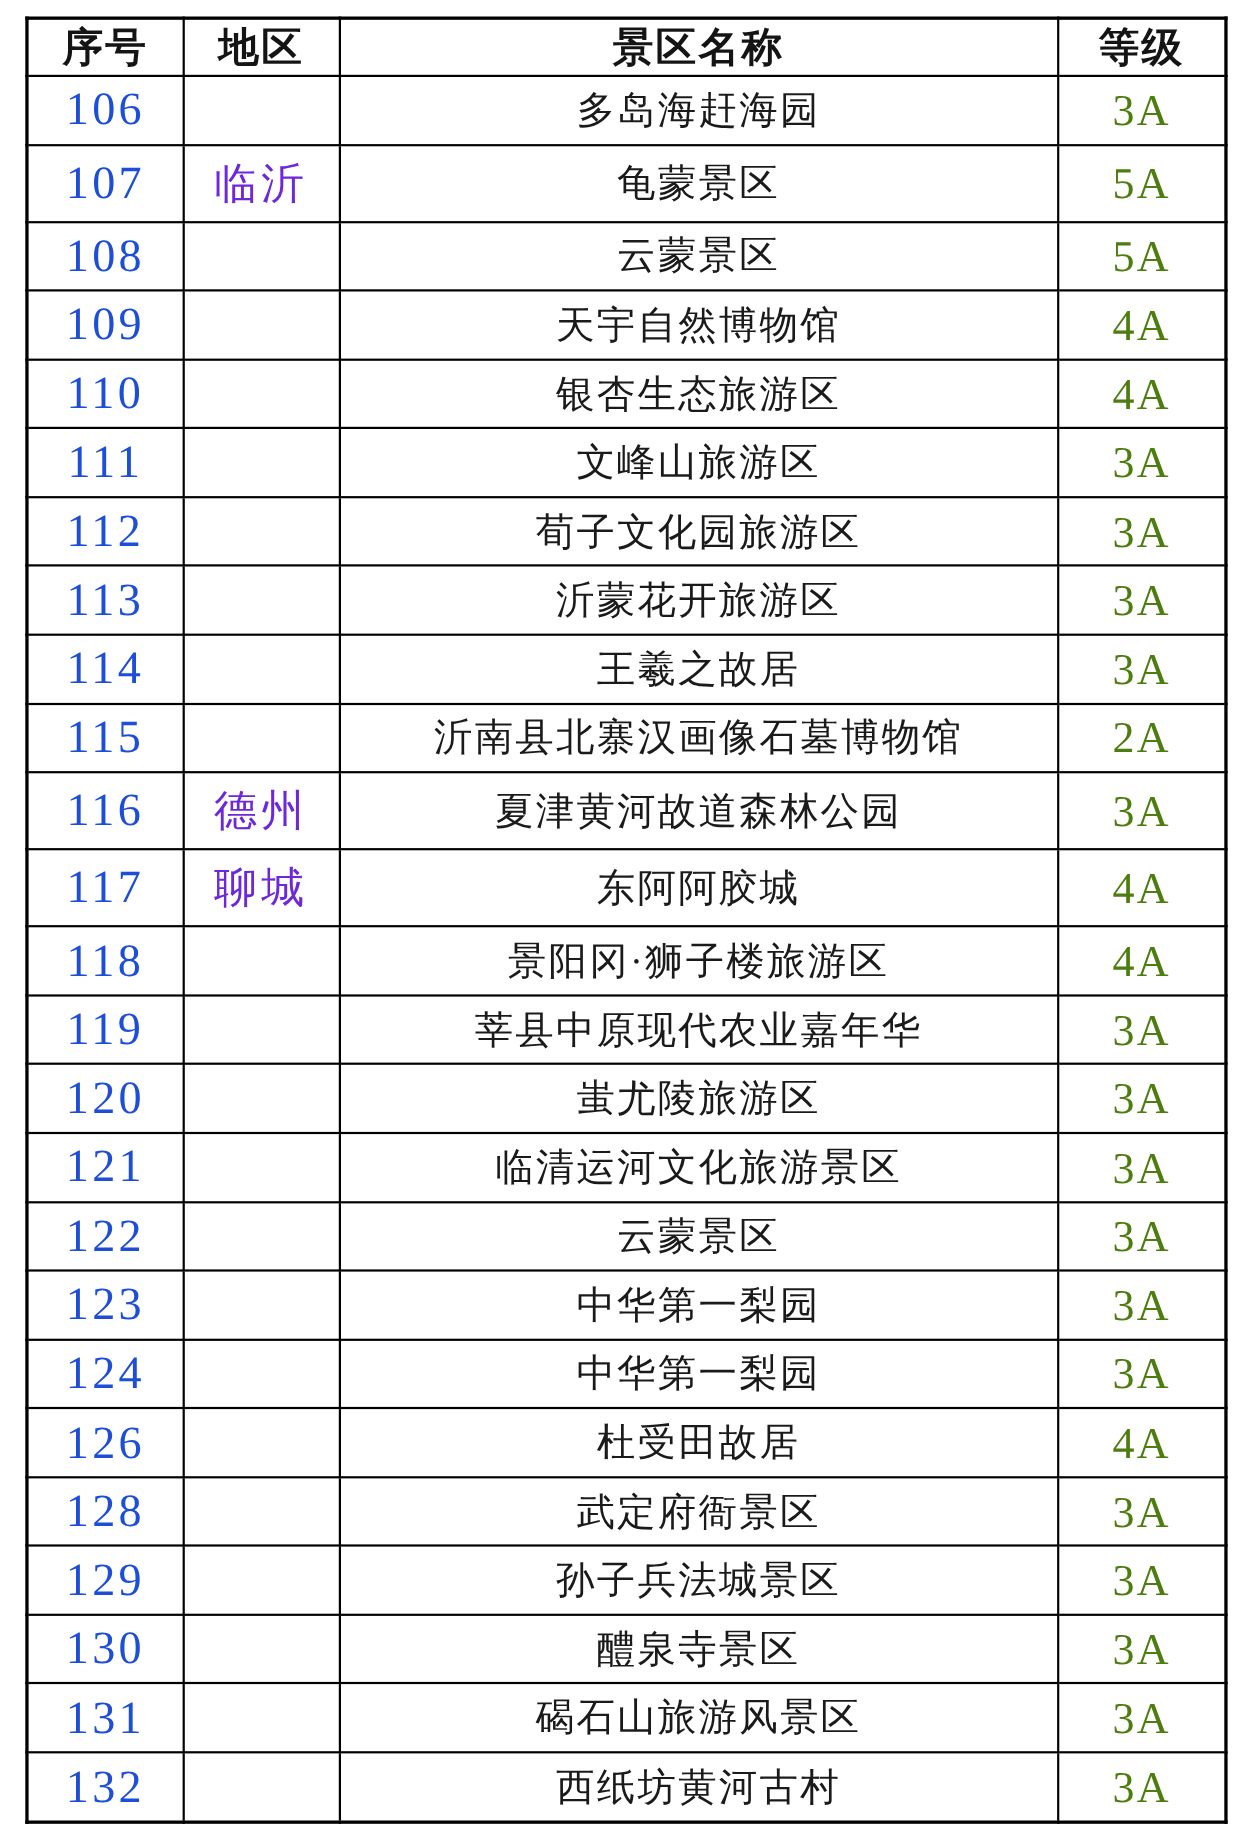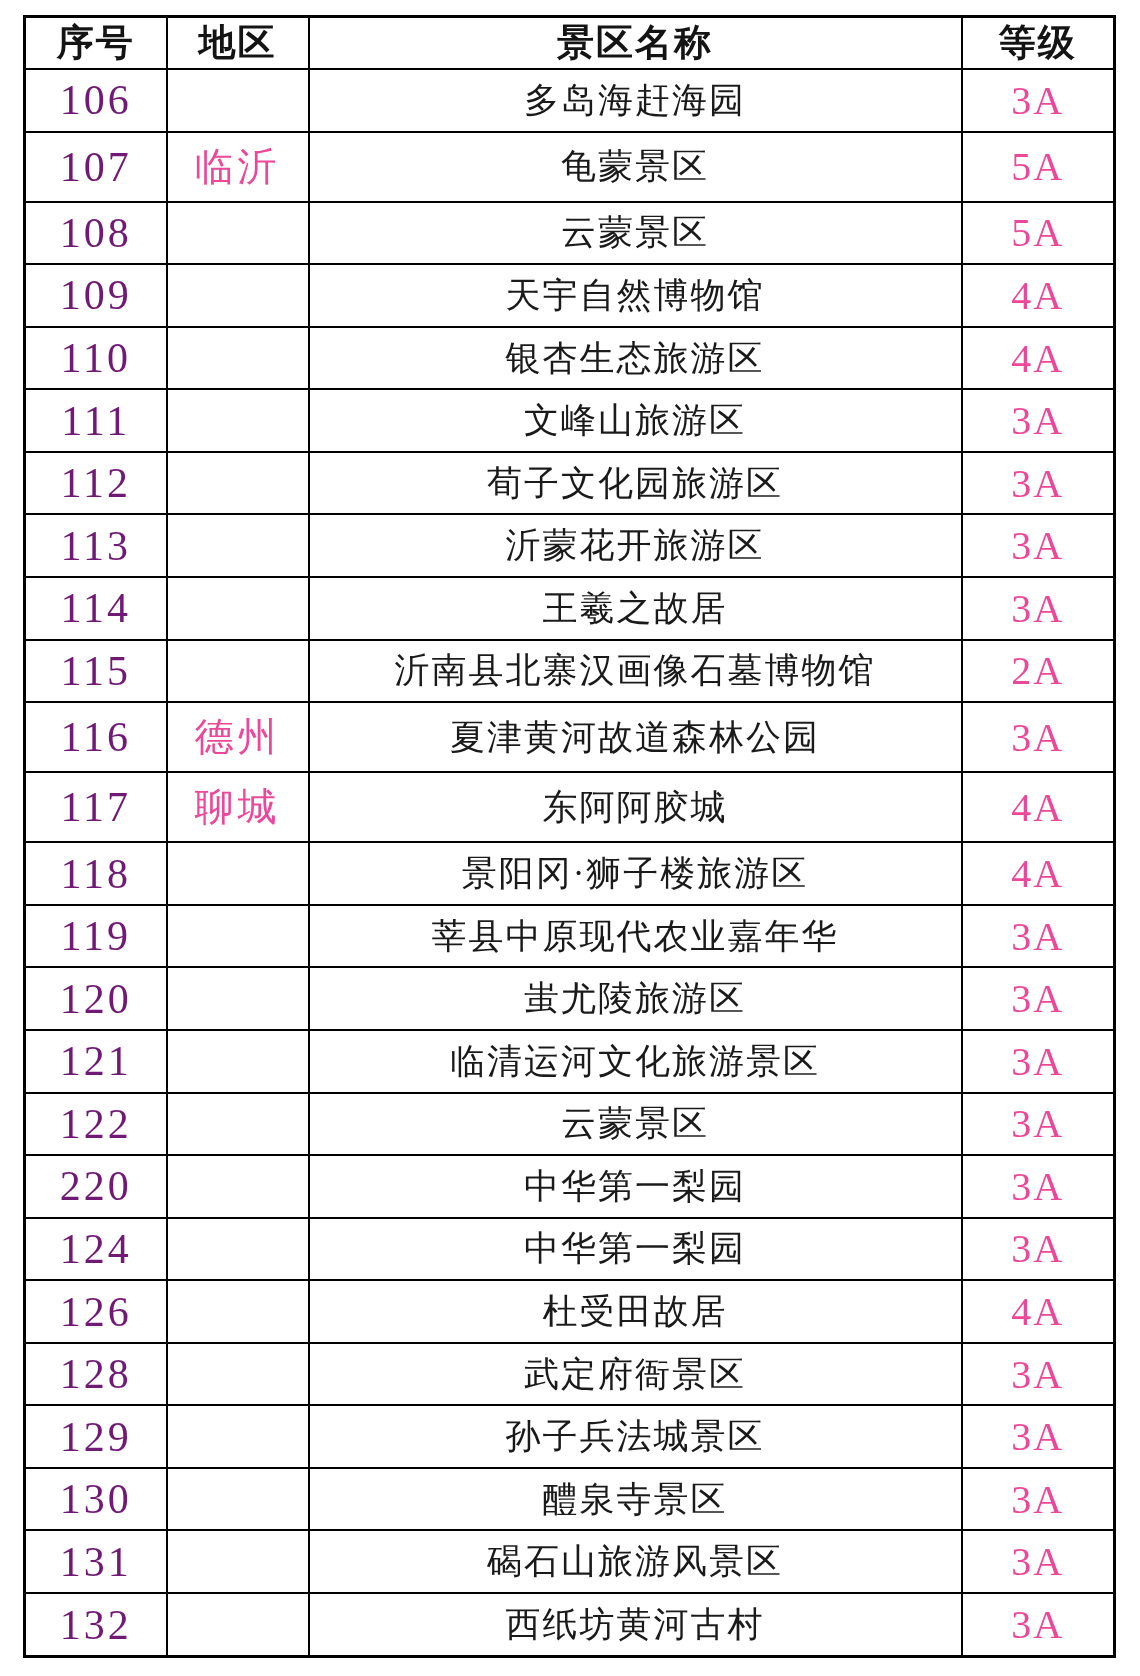--- a/index.html
+++ b/index.html
@@ -42,39 +42,39 @@
   th.col-header {
     font-family: "Liberation Sans", "DejaVu Sans", sans-serif;
     font-weight: 700;
     font-size: 37px;
     color: #141414;
     letter-spacing: 2px;
   }
   td.cell-no {
     font-family: "Liberation Serif", "DejaVu Serif", serif;
     font-size: 42px;
-    color: #701a75;
+    color: #1d4ed8;
     letter-spacing: 3px;
   }
   td.cell-region {
     font-family: "Liberation Serif", "DejaVu Serif", serif;
     font-size: 39px;
-    color: #ec4899;
+    color: #6d28d9;
     letter-spacing: 4px;
   }
   td.cell-name {
     font-family: "Liberation Serif", "DejaVu Serif", serif;
     font-size: 35px;
     color: #1a1a1a;
     letter-spacing: 2px;
   }
   td.cell-grade {
     font-family: "Liberation Serif", "DejaVu Serif", serif;
     font-size: 40px;
-    color: #ec4899;
+    color: #4d7c0f;
     letter-spacing: 2px;
   }
 </style>
 </head>
 <body>
 
 <div class="page">
   <table class="scenic-table">
     <colgroup>
       <col style="width:142px">
@@ -188,21 +188,21 @@
           <td class="cell-name">临清运河文化旅游景区</td>
           <td class="cell-grade">3A</td>
         </tr>
         <tr>
           <td class="cell-no">122</td>
           <td class="cell-region"></td>
           <td class="cell-name">云蒙景区</td>
           <td class="cell-grade">3A</td>
         </tr>
         <tr>
-          <td class="cell-no">220</td>
+          <td class="cell-no">123</td>
           <td class="cell-region"></td>
           <td class="cell-name">中华第一梨园</td>
           <td class="cell-grade">3A</td>
         </tr>
         <tr>
           <td class="cell-no">124</td>
           <td class="cell-region"></td>
           <td class="cell-name">中华第一梨园</td>
           <td class="cell-grade">3A</td>
         </tr>

